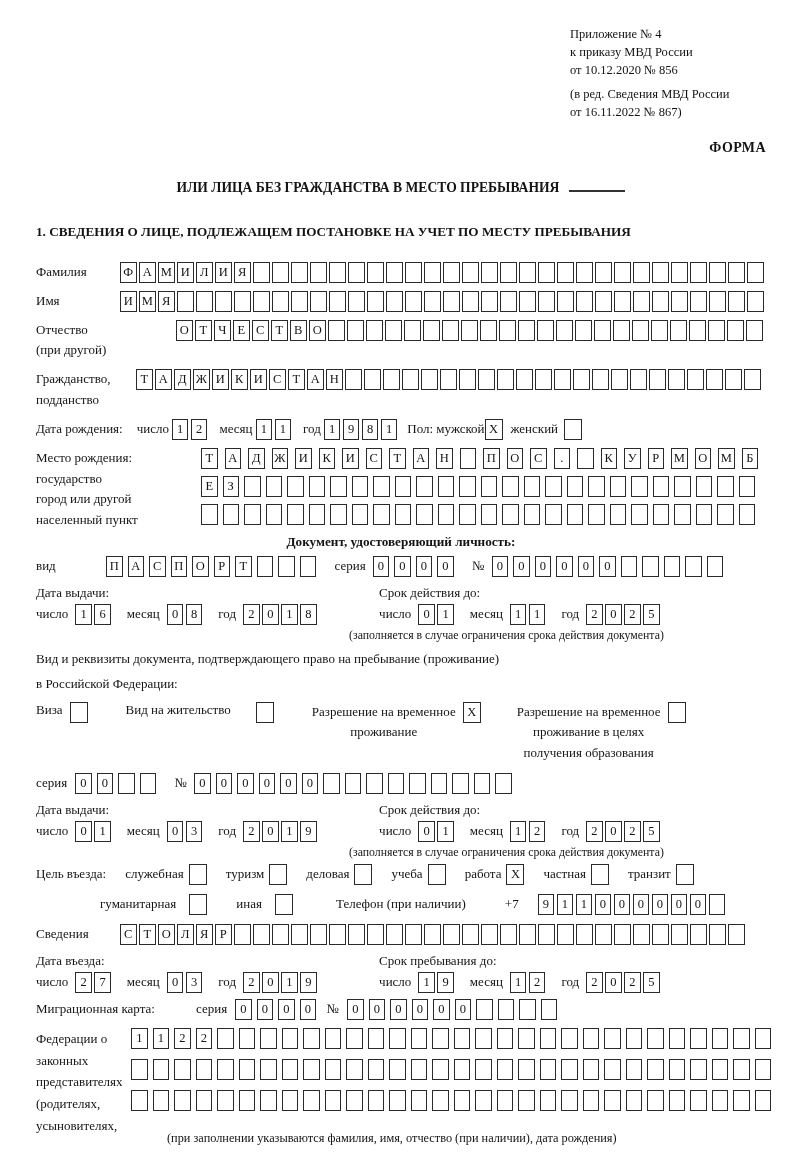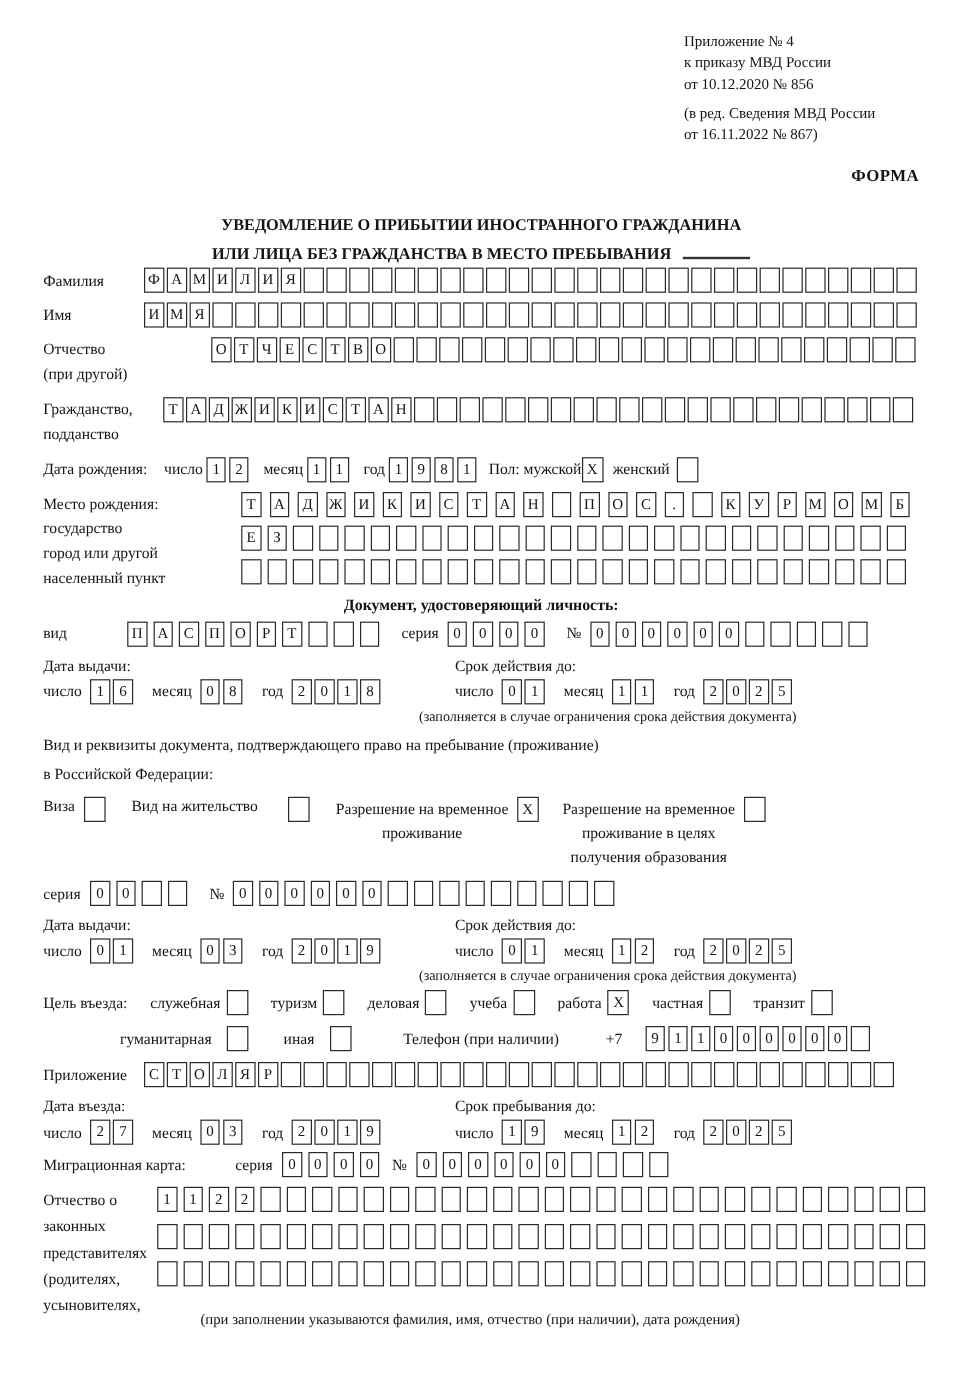--- a/index.html
+++ b/index.html
@@ -33,21 +33,21 @@
   .dcol{display:flex;flex-direction:column;}
   .dcol.left{width:47%;}
   .dcol.right{flex:1;}
   .dhead{text-align:left;margin-bottom:3px;}
   .drow{display:flex;align-items:center;gap:4px;}
   .dnote{font-size:11.8px;margin-top:3px;white-space:nowrap;margin-left:-30px;}
   .dlbl{margin-right:3px;}
   .dlbl.m{margin-left:12px;}
   
   .residline{font-size:13px;line-height:1.9;}
-  .visarow{display:flex;align-items:flex-start;margin:6px 0 10px 0;font-size:13px;gap:6px;}
+  .visarow{display:flex;align-items:flex-start;margin:6px 0 10px 0;font-size:13px;gap:22px;}
   .opt{display:flex;align-items:flex-start;gap:7px;}
   .optlines{text-align:center;line-height:1.55;}
   
   .purow{display:flex;align-items:center;gap:19px;font-size:13px;margin-bottom:9px;flex-wrap:nowrap;}
   .pair{display:flex;align-items:center;gap:5px;}
   
   .repsblock{display:flex;align-items:flex-start;font-size:13px;margin-top:2px;}
   .replabels{width:95px;line-height:1.68;flex:none;}
   .reprows{display:flex;flex-direction:column;gap:10px;}
   .repnote{font-size:12.3px;margin:10px 0 0 132px;}
@@ -61,24 +61,24 @@
   <div class="hdr">
     <div>Приложение № 4</div>
     <div>к приказу МВД России</div>
     <div>от 10.12.2020 № 856</div>
     <div class="grp2">(в ред. Сведения МВД России</div>
     <div>от 16.11.2022 № 867)</div>
   </div>
   <div class="forma">ФОРМА</div>
 
   <div class="title">
-    <div>УВЕДОМЛЕНИЕ О ПРИБЫТИИ ИНОСТРАННОГО ГРАЖДАНИНА</div>
     <div><span>ИЛИ ЛИЦА БЕЗ ГРАЖДАНСТВА В МЕСТО ПРЕБЫВАНИЯ</span><span class="blank-underline"></span></div>
   </div>
 
+  <div class="sect">1. СВЕДЕНИЯ О ЛИЦЕ, ПОДЛЕЖАЩЕМ ПОСТАНОВКЕ НА УЧЕТ ПО МЕСТУ ПРЕБЫВАНИЯ</div>
 
   <div class="row">
     <span class="lbl w84">Фамилия</span>
     <span class="cells">
         <span class="cell">Ф</span>
         <span class="cell">А</span>
         <span class="cell">М</span>
         <span class="cell">И</span>
         <span class="cell">Л</span>
         <span class="cell">И</span>
@@ -596,21 +596,21 @@
         <span class="cell">0</span>
         <span class="cell">0</span>
         <span class="cell">0</span>
         <span class="cell">0</span>
         <span class="cell">0</span>
         <span class="cell"></span>
       </span>
   </div>
 
   <div class="row">
-    <span class="lbl w84">Приложение</span>
+    <span class="lbl w84">Сведения</span>
     <span class="cells">
         <span class="cell">С</span>
         <span class="cell">Т</span>
         <span class="cell">О</span>
         <span class="cell">Л</span>
         <span class="cell">Я</span>
         <span class="cell">Р</span>
         <span class="cell"></span>
         <span class="cell"></span>
         <span class="cell"></span>
@@ -707,21 +707,21 @@
         <span class="cell">0</span>
         <span class="cell"></span>
         <span class="cell"></span>
         <span class="cell"></span>
         <span class="cell"></span>
       </span>
   </div>
 
   <div class="repsblock">
     <span class="replabels">
-      <span>Отчество о</span><br>
+      <span>Федерации о</span><br>
       <span>законных</span><br>
       <span>представителях</span><br>
       <span>(родителях,</span><br>
       <span>усыновителях,</span><br>
       
     </span>
     <span class="reprows">
       <span class="cells sp2">
           <span class="cell">1</span>
           <span class="cell">1</span>

